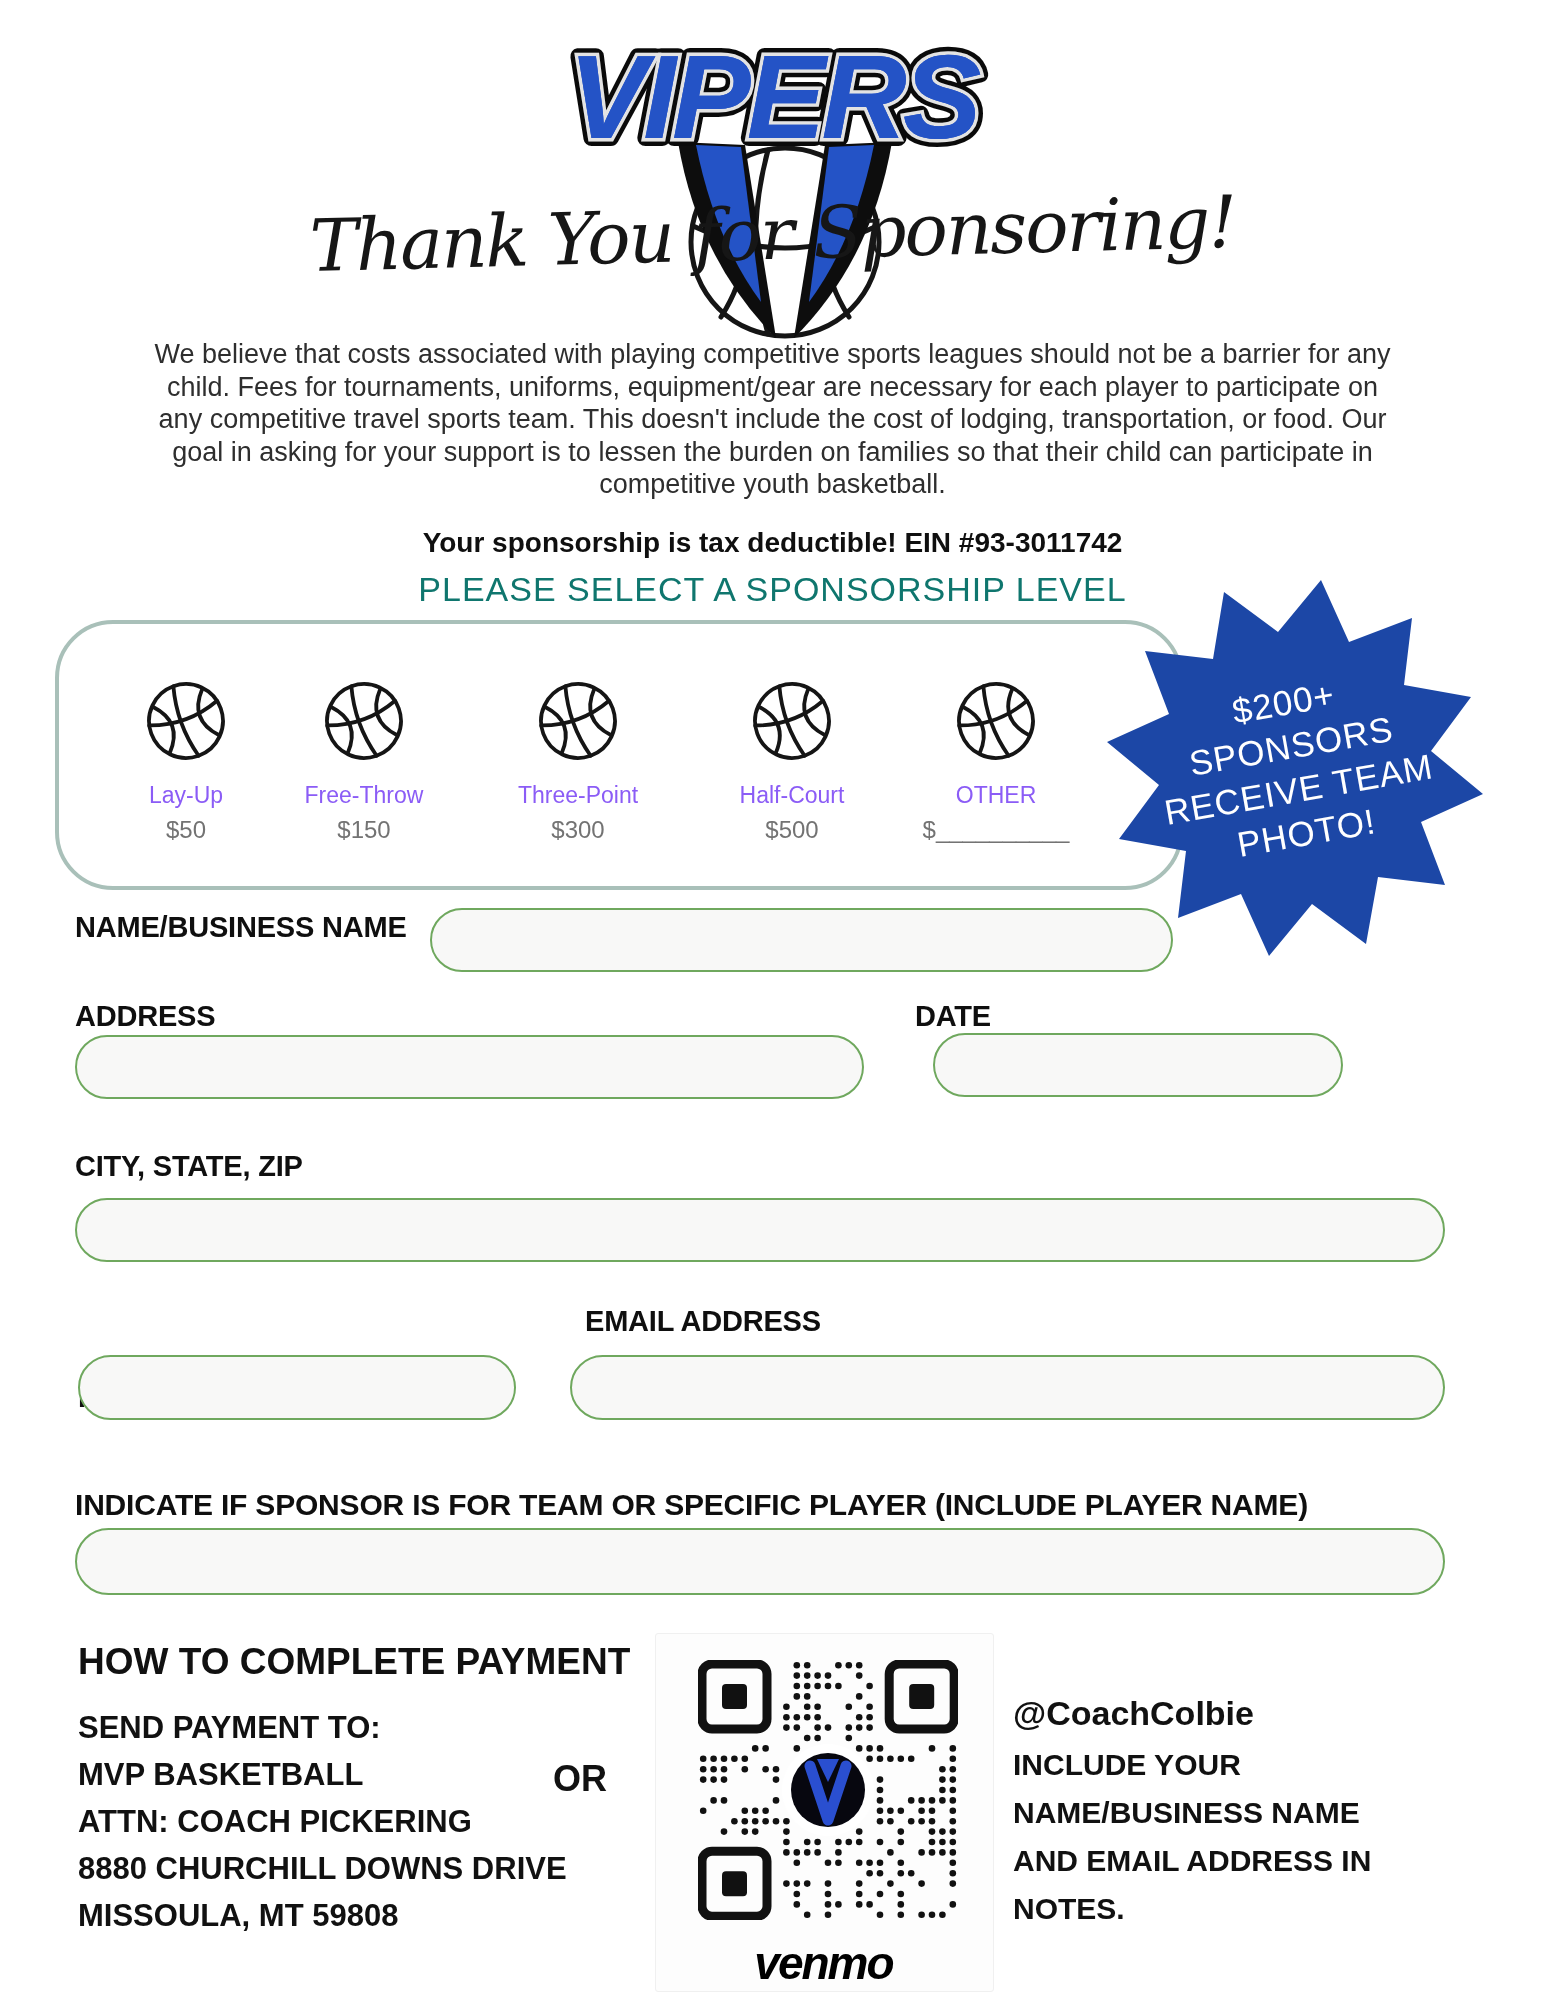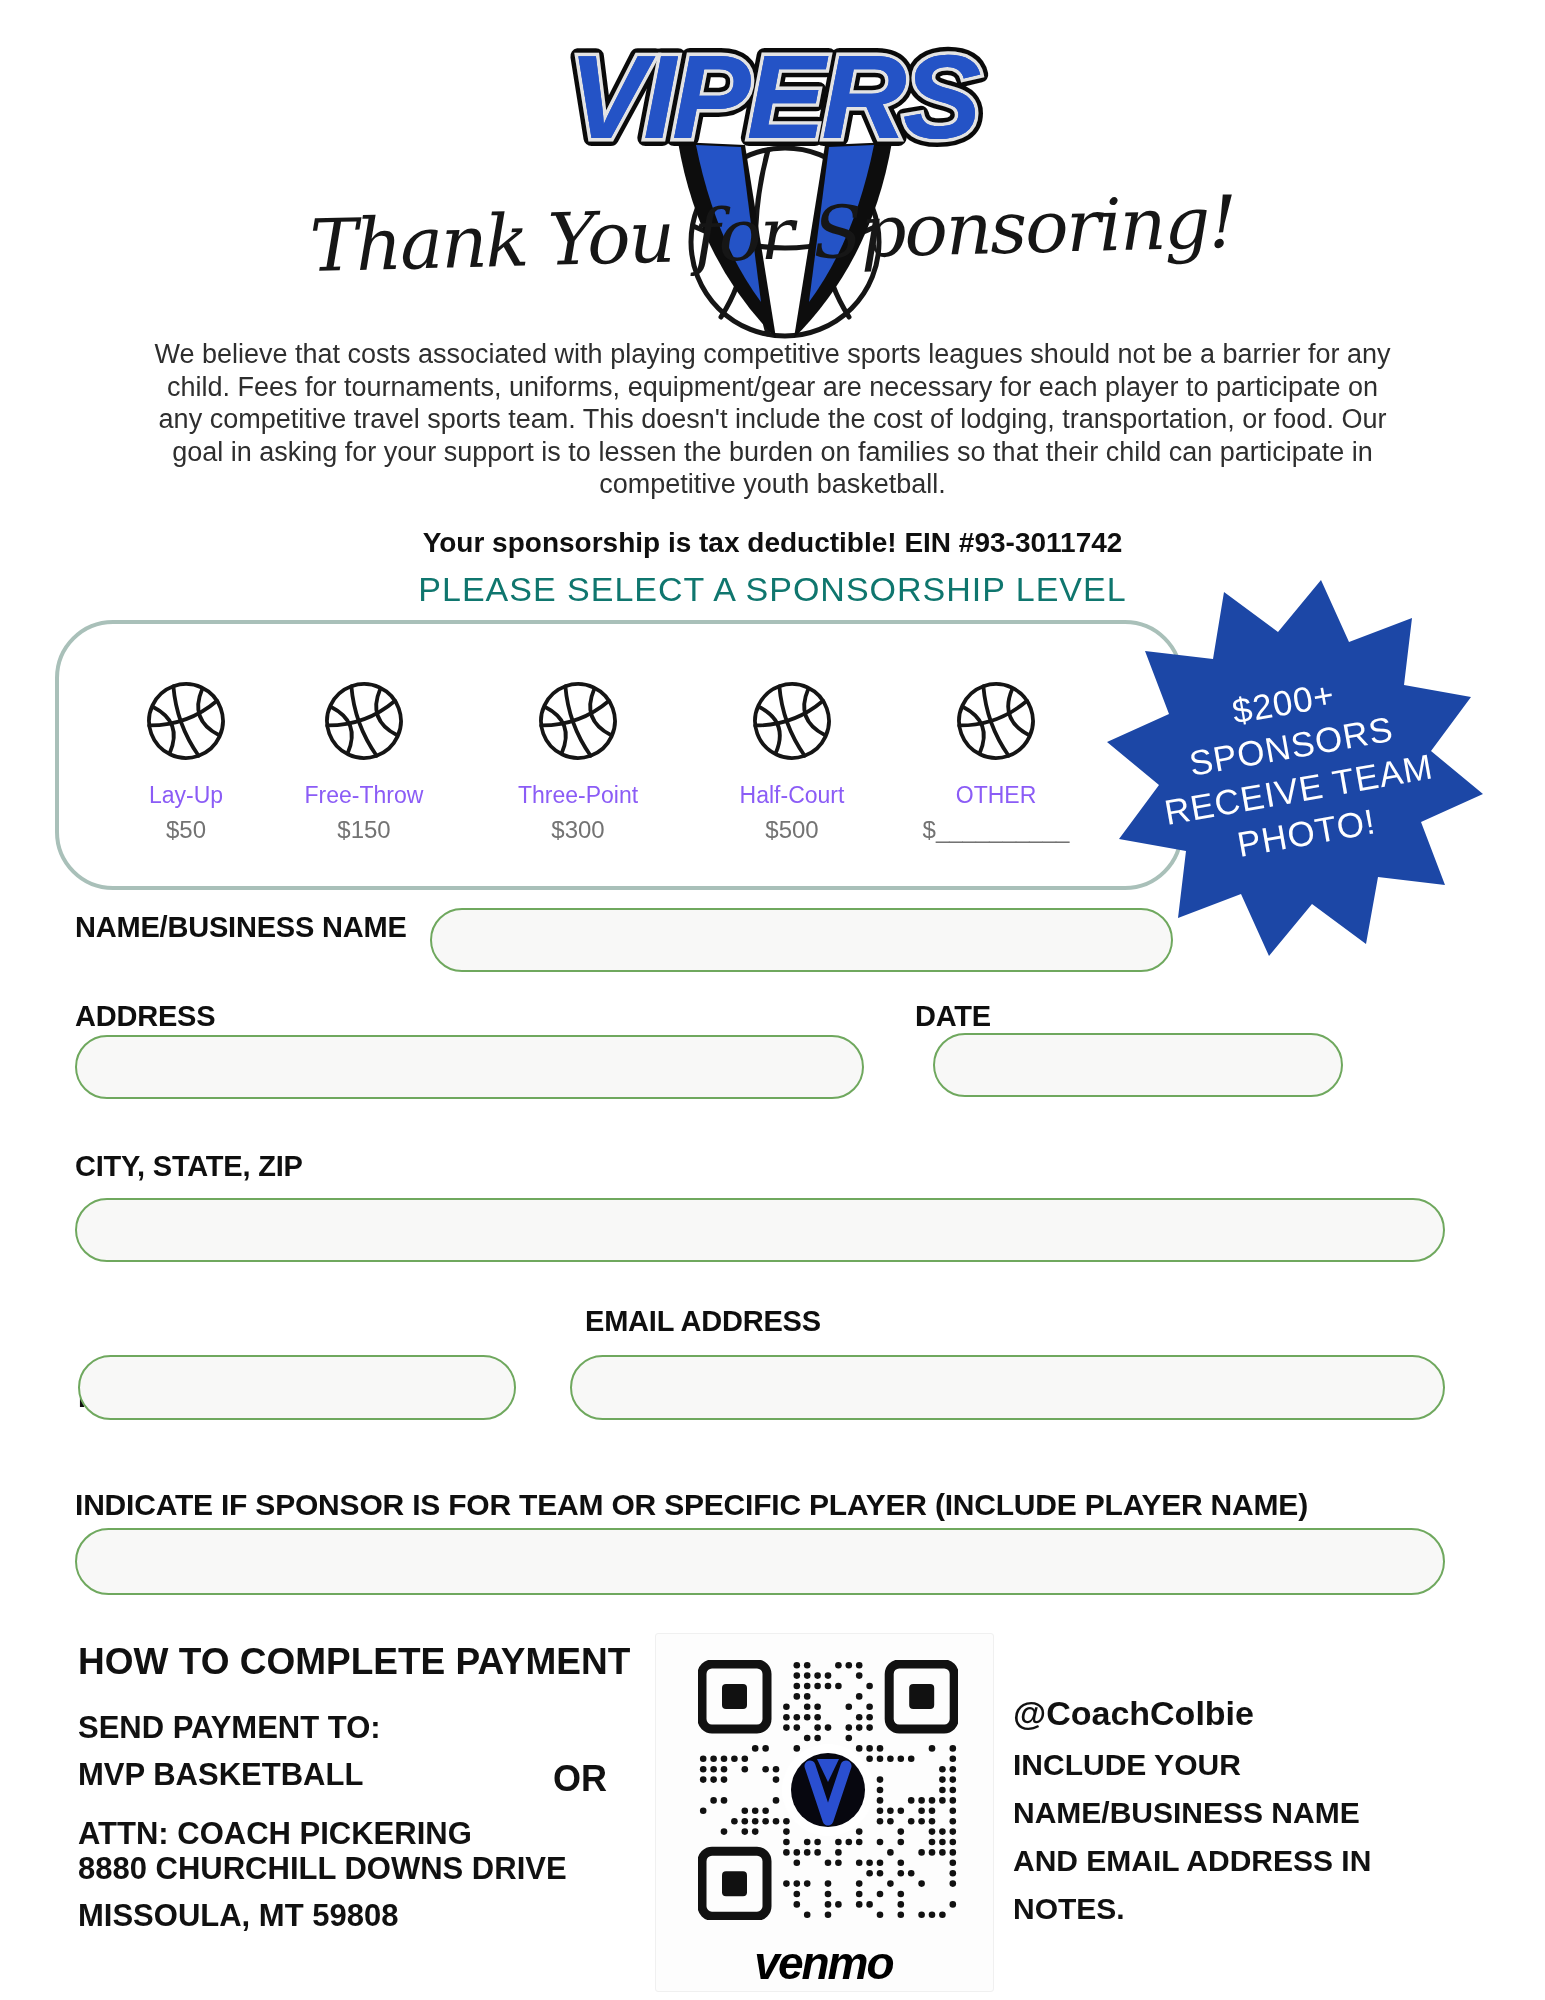--- a/index.html
+++ b/index.html
@@ -48,21 +48,21 @@
   .l-address{left:75px;top:1000px;} .f-address{left:75px;top:1035px;width:789px;height:64px;}
   .l-date{left:915px;top:1000px;} .f-date{left:933px;top:1033px;width:410px;height:64px;}
   .l-city{left:75px;top:1150px;} .f-city{left:75px;top:1198px;width:1370px;height:64px;}
   .l-phone{left:78px;top:1381px;} .f-phone{left:78px;top:1355px;width:438px;height:65px;}
   .l-email{left:585px;top:1305px;} .f-email{left:570px;top:1355px;width:875px;height:65px;}
   .l-player{left:75px;top:1480px;font-size:30px;margin-top:8px;} .f-player{left:75px;top:1528px;width:1370px;height:67px;}
 
   
   .pay-heading{left:78px;top:1641px;font-weight:bold;font-size:37px;white-space:nowrap;}
   .pay-line{position:absolute;left:78px;font-weight:bold;font-size:31px;white-space:nowrap;}
-  .pl0{top:1710px;} .pl1{top:1757px;} .pl2{top:1804px;margin-top:12px;} .pl3{top:1851px;} .pl4{top:1898px;}
+  .pl0{top:1710px;} .pl1{top:1757px;} .pl2{top:1804px;} .pl3{top:1851px;} .pl4{top:1898px;}
   .or-label{left:553px;top:1758px;font-weight:bold;font-size:36px;}
   .qr-card{left:655px;top:1633px;width:337px;height:357px;background:#fdfdfd;
        border:1px solid #f0f0f0;border-radius:3px;z-index:2;}
   .qr-svg{left:698px;top:1660px;width:260px;height:260px;z-index:3;}
   .venmo-wordmark{left:655px;top:1936px;width:337px;text-align:center;z-index:3;
        font-weight:bold;font-style:italic;font-size:46px;letter-spacing:-2px;color:#000000;}
   .venmo-handle{left:1013px;top:1694px;font-weight:bold;font-size:34px;white-space:nowrap;}
   .note-line{position:absolute;left:1013px;font-weight:bold;font-size:30px;white-space:nowrap;}
   .nl0{top:1748px;} .nl1{top:1796px;} .nl2{top:1844px;} .nl3{top:1892px;}
 </style>

